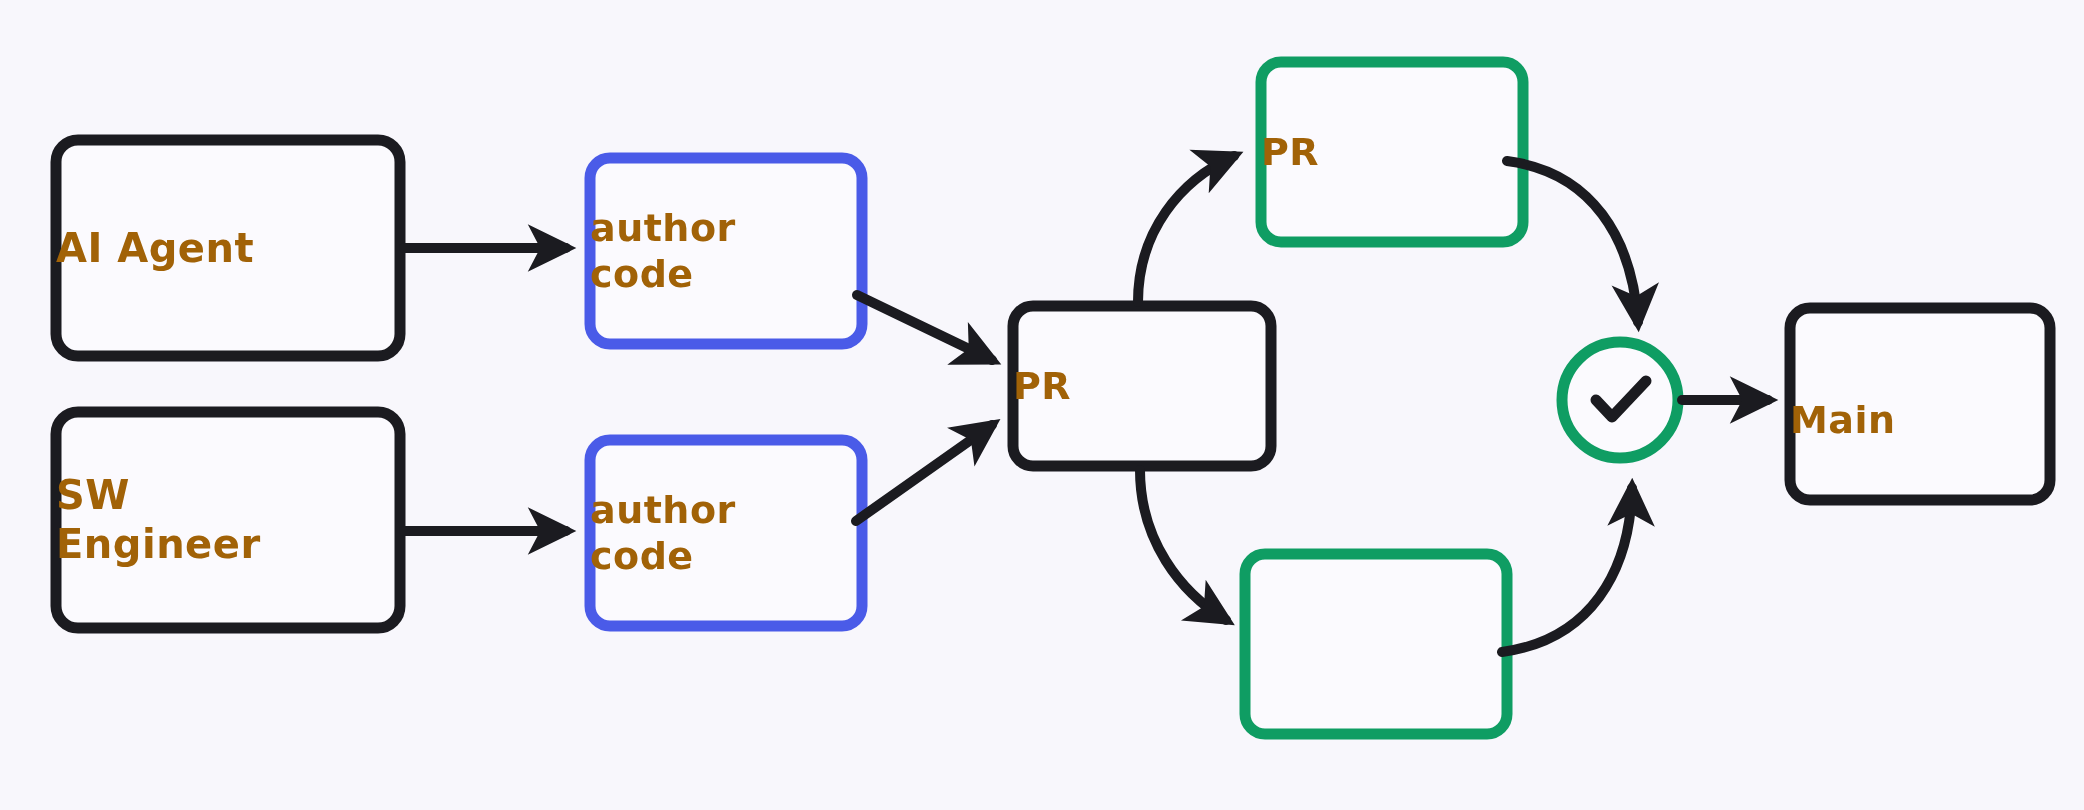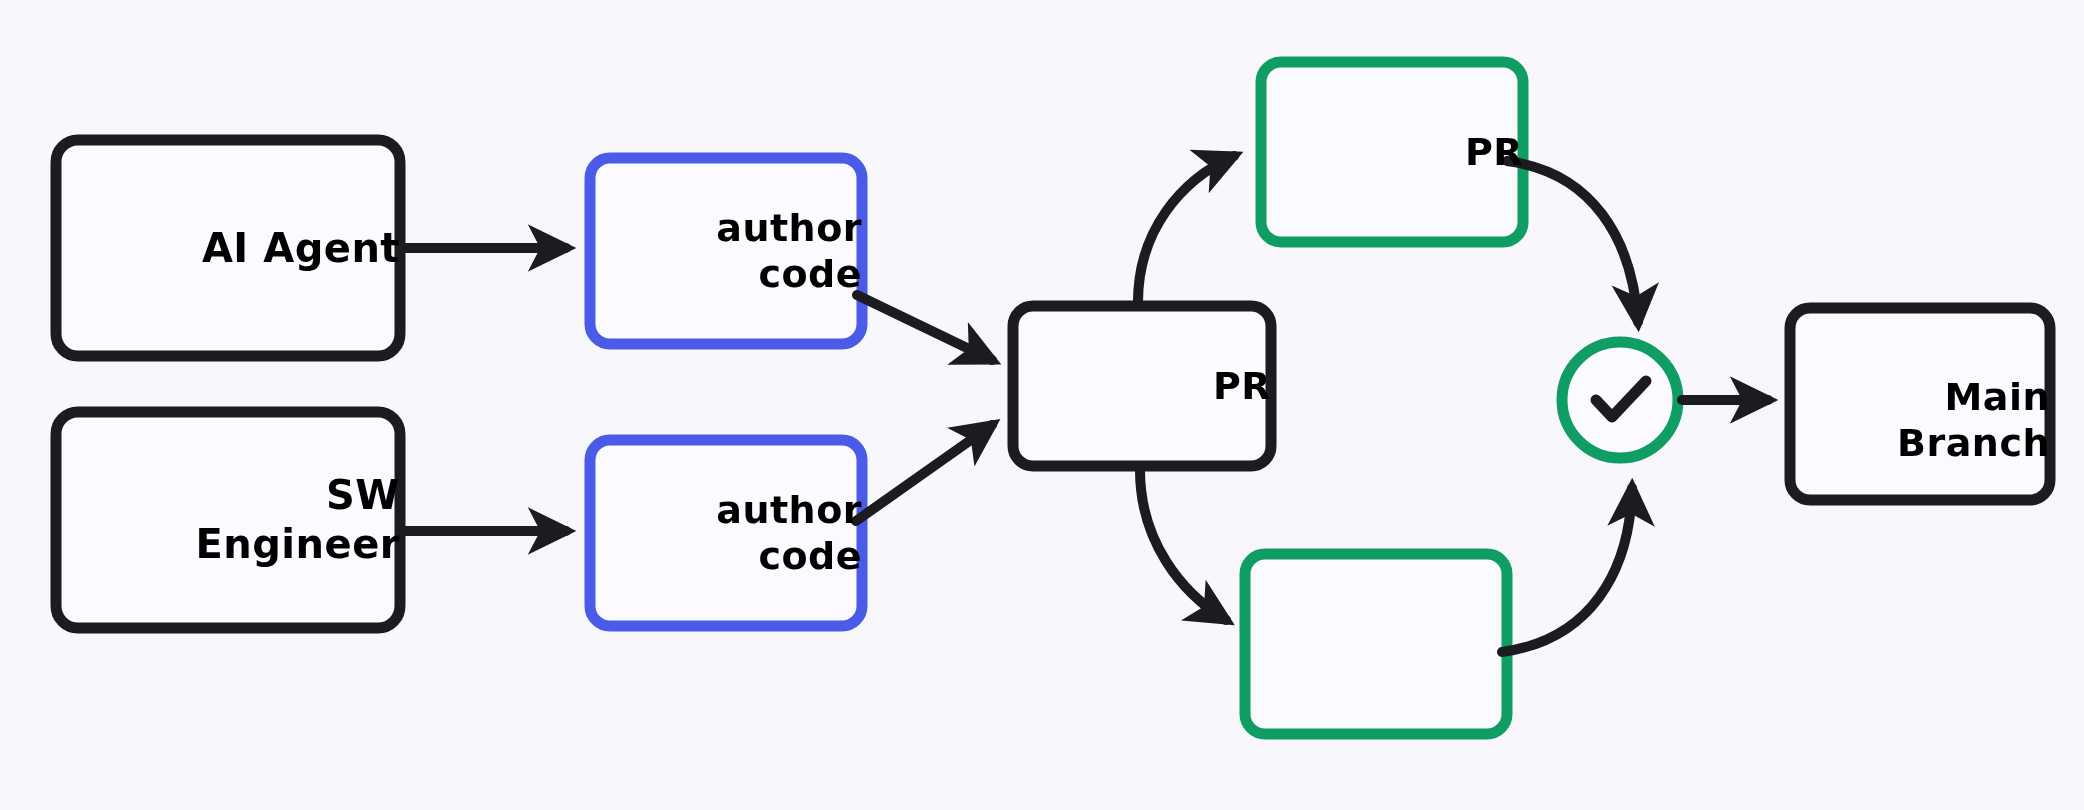--- a/index.html
+++ b/index.html
@@ -19,26 +19,26 @@
     position: absolute;
     left: 0;
     top: 0;
     width: 2084px;
     height: 810px;
   }
   .node-label {
     position: absolute;
     display: flex;
     flex-direction: column;
-    align-items: flex-end;
+    align-items: flex-start;
     justify-content: center;
     text-align: center;
     font-family: "DejaVu Sans", sans-serif;
     font-weight: 700;
-    color: #000000;
+    color: #a16207;
     letter-spacing: 0.5px;
     line-height: 1.22;
     pointer-events: none;
     white-space: pre-line;
   }
 </style>
 </head>
 <body>
 
 <div id="canvas">
@@ -113,16 +113,15 @@
 
   <div class="node-label" style="left:1013px; top:306px; width:258px; height:160px; font-size:38px;">PR</div>
 
   <div class="node-label" style="left:1261px; top:62px; width:262px; height:180px; font-size:38px;">
     <span>PR</span>
   </div>
 
 
   <div class="node-label" style="left:1790px; top:324px; width:260px; height:192px; font-size:38px;">
     <span>Main</span>
-    <span>Branch</span>
   </div>
 
 </div>
 
 </body></html>

